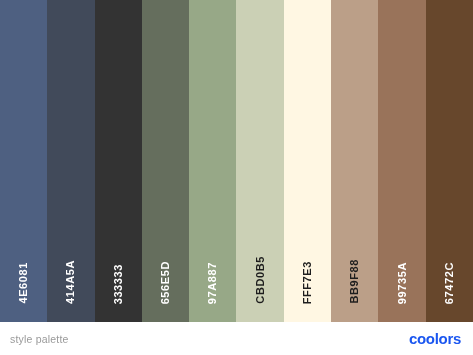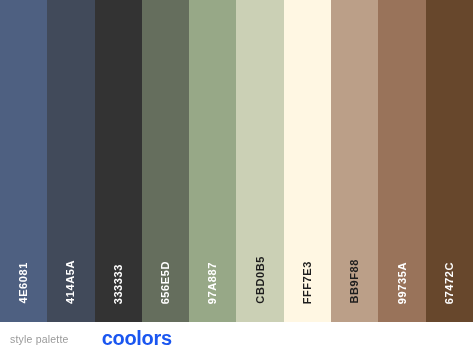--- a/index.html
+++ b/index.html
@@ -51,32 +51,32 @@
     color: #ffffff;
   }
   .label-dark {
     color: #1d1d1d;
   }
   .footer-bar {
     flex: 1 1 auto;
     background: #ffffff;
     display: flex;
     align-items: center;
-    justify-content: flex-start;
+    justify-content: space-between;
     padding: 0 12px 0 10px;
     box-sizing: border-box;
   }
   .footer-caption {
     font-size: 10.5px;
     color: #9a9a9a;
     letter-spacing: 0.2px;
     font-family: "Liberation Sans", sans-serif;
   }
   .brand-logo {
-    font-size: 20px;
+    font-size: 15px;
     font-weight: bold;
     color: #1a56f0;
     letter-spacing: -0.3px;
     font-family: "Liberation Sans", sans-serif;
     margin-left: 33px;
   }
 </style>
 </head>
 <body>
 

